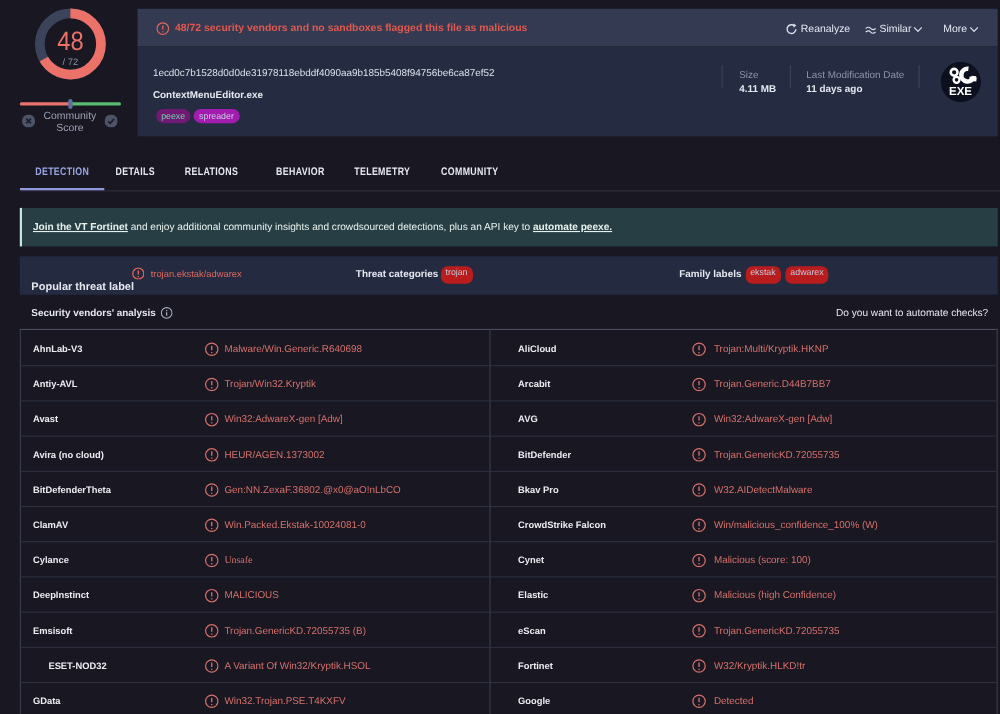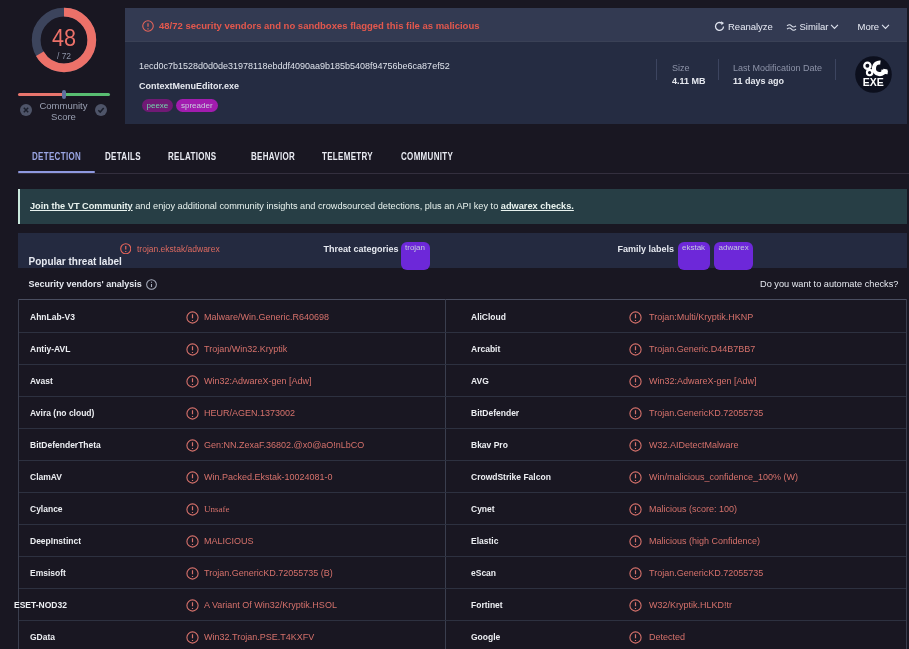--- a/index.html
+++ b/index.html
@@ -1,21 +1,21 @@
 <!DOCTYPE html>
 <html><head>
 <meta charset="utf-8">
 <style>
 * { margin:0; padding:0; box-sizing:border-box; }
 html,body { width:909px; height:649px; background:#191722; font-family:"Liberation Sans", sans-serif; overflow:hidden; position:relative; }
 .abs { position:absolute; }
 .row-line { position:absolute; left:19px; width:887px; height:1px; background:#2d3140; }
 .vendor { position:absolute; font-size:8.5px; font-weight:bold; color:#eceef2; }
 .det { position:absolute; font-size:9px; color:#d5716b;text-align:center; }
-.pill { position:absolute; background:#6d28d9; color:#c3cadd; border-radius:6px; font-size:8px; height:28px; line-height:12px; padding:0 4.5px; top:242px; }
+.pill { position:absolute; background:#b91c1c; color:#c3cadd; border-radius:6px; font-size:8px; height:16px; line-height:12px; padding:0 4.5px; top:242px; }
 </style>
 </head>
 <body>
 
 <svg class="abs" style="left:31px; top:7px;" width="66" height="66" viewBox="0 0 66 66">
   <circle cx="33" cy="33" r="27.8" fill="none" stroke="#3c445c" stroke-width="8.8"></circle>
   <circle cx="33" cy="33" r="27.8" fill="none" stroke="#ec7169" stroke-width="8.8" stroke-dasharray="116.4 58.2" transform="rotate(-90 33 33)"></circle>
 </svg>
 <div class="abs" style="left:0; top:28.5px; width:128px; text-align:center; font-size:24px; line-height:17.5px; color:#ec7169; transform:scaleX(0.9);">48</div>
 <div class="abs" style="left:0; top:51.5px; width:128px; text-align:center; font-size:8.5px; line-height:9px; color:#8d93a8;">/ 72</div>
@@ -86,21 +86,21 @@
 <div class="abs" style="left:32px; top:150.5px; font-size:10px; font-weight:bold; letter-spacing:0.4px; color:#9aa6e4; transform:scaleX(0.8); transform-origin:left center;">DETECTION</div>
 <div class="abs" style="left:104.5px; top:150.5px; font-size:10px; font-weight:bold; letter-spacing:0.4px; color:#e9ebf3; transform:scaleX(0.8); transform-origin:left center;">DETAILS</div>
 <div class="abs" style="left:167.5px; top:150.5px; font-size:10px; font-weight:bold; letter-spacing:0.4px; color:#e9ebf3; transform:scaleX(0.8); transform-origin:left center;">RELATIONS</div>
 <div class="abs" style="left:250.5px; top:150.5px; font-size:10px; font-weight:bold; letter-spacing:0.4px; color:#e9ebf3; transform:scaleX(0.8); transform-origin:left center;">BEHAVIOR</div>
 <div class="abs" style="left:322px; top:150.5px; font-size:10px; font-weight:bold; letter-spacing:0.4px; color:#e9ebf3; transform:scaleX(0.8); transform-origin:left center;">TELEMETRY</div>
 <div class="abs" style="left:400.5px; top:150.5px; font-size:10px; font-weight:bold; letter-spacing:0.4px; color:#e9ebf3; transform:scaleX(0.8); transform-origin:left center;">COMMUNITY</div>
 <div class="abs" style="left:18px; top:172.5px; width:891px; height:1px; background:#332f3e;"></div>
 <div class="abs" style="left:18px; top:170.5px; width:77px; height:2.5px; background:#8e99e0; border-radius:2px;"></div>
 
 <div class="abs" style="left:18px; top:189px; width:889px; height:34.5px; background:#273e45; border-left:2.5px solid #c9e8dd;"></div>
-<div class="abs" style="left:30px; top:201px; font-size:9.2px; color:#e8f2ee;"><span style="font-weight:bold; text-decoration:underline;">Join the VT Community</span> and enjoy additional community insights and crowdsourced detections, plus an API key to <span style="font-weight:bold; text-decoration:underline;">adwarex checks.</span></div>
+<div class="abs" style="left:30px; top:201px; font-size:9.2px; color:#e8f2ee;"><span style="font-weight:bold; text-decoration:underline;">Join the VT Fortinet</span> and enjoy additional community insights and crowdsourced detections, plus an API key to <span style="font-weight:bold; text-decoration:underline;">automate peexe.</span></div>
 
 <div class="abs" style="left:18px; top:233px; width:889px; height:34.5px; background:#242a40;"></div>
 <div class="abs" style="left:28.5px; top:256px; font-size:10px; font-weight:bold; color:#e6e9f0;">Popular threat label</div>
 <svg class="abs" style="left:119.5px; top:242.5px;" width="11.5" height="11.5" viewBox="0 0 13 13">
   <circle cx="6.5" cy="6.5" r="5.7" fill="none" stroke="#e4645a" stroke-width="1.3"></circle>
   <path d="M6.5 3.4 L6.5 7.4 M6.5 9 L6.5 10.2" stroke="#e4645a" stroke-width="1.4"></path>
 </svg>
 <div class="abs" style="left:137px; top:244px; font-size:8.5px; color:#dd6a60;">trojan.ekstak/adwarex</div>
 <div class="abs" style="left:323.5px; top:244px; font-size:9px; font-weight:bold; color:#e6e9f0;">Threat categories</div>
 <div class="pill" style="left:400.5px;">trojan</div>
@@ -229,21 +229,21 @@
     <path d="M6.5 3.3 L6.5 7.3 M6.5 8.9 L6.5 10.1" stroke="#d5716b" stroke-width="1.2"></path>
   </svg>
 <div class="det" style="left:204px; top:567.5px;">Trojan.GenericKD.72055735 (B)</div>
 <div class="vendor" style="left:471px; top:567.5px;">eScan</div>
 <svg class="abs" style="left:629px; top:566.5px;" width="13" height="13" viewBox="0 0 13 13">
     <circle cx="6.5" cy="6.5" r="5.6" fill="none" stroke="#d5716b" stroke-width="1.1"></circle>
     <path d="M6.5 3.3 L6.5 7.3 M6.5 8.9 L6.5 10.1" stroke="#d5716b" stroke-width="1.2"></path>
   </svg>
 <div class="det" style="left:649px; top:567.5px;">Trojan.GenericKD.72055735</div>
 <div class="row-line" style="top:588px;"></div>
-<div class="vendor" style="left:14px; top:599.5px;">ESET-NOD32</div>
+<div class="vendor" style="left:44px; top:599.5px;">ESET-NOD32</div>
 <svg class="abs" style="left:185.5px; top:598.5px;" width="13" height="13" viewBox="0 0 13 13">
     <circle cx="6.5" cy="6.5" r="5.6" fill="none" stroke="#d5716b" stroke-width="1.1"></circle>
     <path d="M6.5 3.3 L6.5 7.3 M6.5 8.9 L6.5 10.1" stroke="#d5716b" stroke-width="1.2"></path>
   </svg>
 <div class="det" style="left:204px; top:599.5px;">A Variant Of Win32/Kryptik.HSOL</div>
 <div class="vendor" style="left:471px; top:599.5px;">Fortinet</div>
 <svg class="abs" style="left:629px; top:598.5px;" width="13" height="13" viewBox="0 0 13 13">
     <circle cx="6.5" cy="6.5" r="5.6" fill="none" stroke="#d5716b" stroke-width="1.1"></circle>
     <path d="M6.5 3.3 L6.5 7.3 M6.5 8.9 L6.5 10.1" stroke="#d5716b" stroke-width="1.2"></path>
   </svg>

